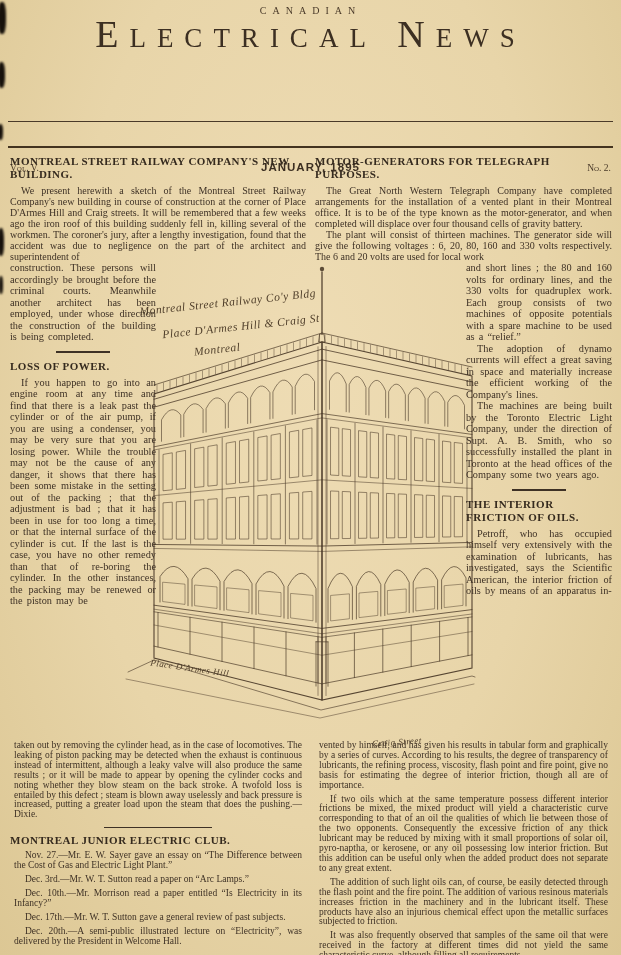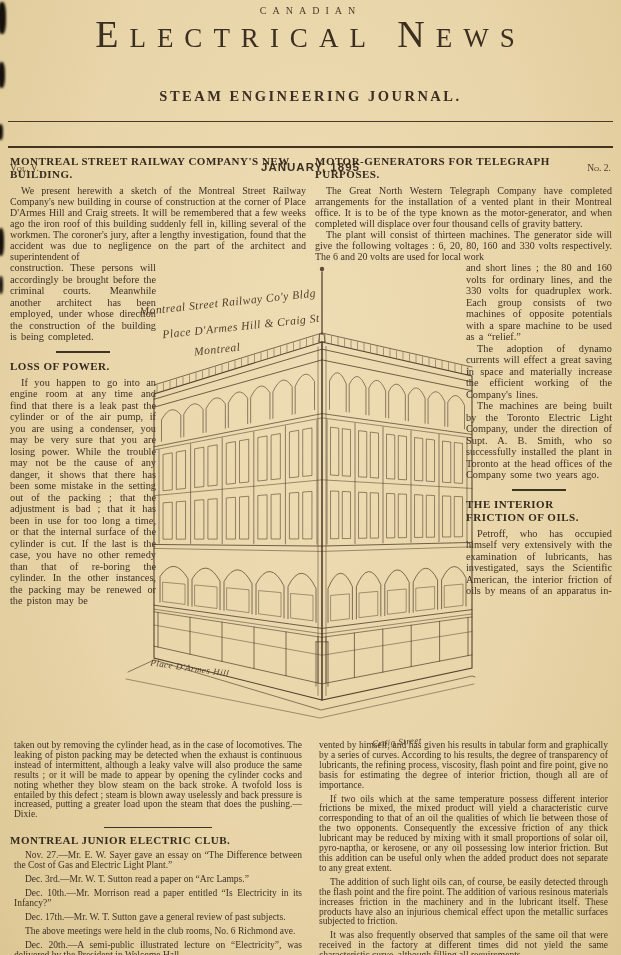--- a/index.html
+++ b/index.html
@@ -47,21 +47,20 @@
 <div class="page">
 
   <div class="smudge" style="left:-2px;top:2px;width:8px;height:32px;"></div>
   <div class="smudge" style="left:-2px;top:62px;width:7px;height:26px;"></div>
   <div class="smudge" style="left:-2px;top:124px;width:5px;height:16px;"></div>
   <div class="smudge" style="left:-2px;top:228px;width:6px;height:28px;"></div>
   <div class="smudge" style="left:-1px;top:276px;width:4px;height:18px;"></div>
 
   <div class="abs center mast-title">Electrical News</div>
   <div class="abs center kicker">CANADIAN</div>
-  <div class="abs center mast-sub">STEAM ENGINEERING JOURNAL.</div>
 
   <div class="abs rule" style="top:121px;"></div>
   <div class="abs volbar">
     <span class="vol">Vol. V.</span>
     <span class="issuedate">JANUARY, 1895</span>
     <span class="num">No. 2.</span>
   </div>
   <div class="abs rule-heavy" style="top:146px;"></div>
 
   <div class="abs illus">
@@ -283,21 +282,20 @@
   </div>
 
   <div class="abs resumeL">
     <p class="ps">taken out by removing the cylinder head, as in the case of locomotives.  The leaking of piston packing may be detected when the exhaust is continuous instead of intermittent, although a leaky valve will also produce the same results ; or it will be made to appear by opening the cylinder cocks and noting whether they blow steam on the back stroke.  A twofold loss is entailed by this defect ; steam is blown away uselessly and back pressure is increased, putting a greater load upon the steam that does the pushing.—Dixie.</p>
     <hr class="div-med">
     <div class="h1">MONTREAL JUNIOR ELECTRIC CLUB.</div>
     <p class="ps ind">Nov. 27.—Mr. E. W. Sayer gave an essay on “The Difference between the Cost of Gas and Electric Light Plant.”</p>
     <p class="ps ind">Dec. 3rd.—Mr. W. T. Sutton read  a paper on “Arc Lamps.”</p>
     <p class="ps ind">Dec. 10th.—Mr.  Morrison read a paper  entitled “Is Electricity in its Infancy?”</p>
     <p class="ps ind">Dec. 17th.—Mr. W. T.  Sutton gave a  general review  of past subjects.</p>
-    <p class="ps ind">The above meetings were held in the club rooms, No. 6 Richmond ave.</p>
     <p class="ps ind">Dec. 20th.—A semi-public illustrated lecture on “Electricity”, was delivered by the President in Welcome Hall.</p>
   </div>
 
   <div class="abs resumeR">
     <p class="ps">vented by himself, and has given his results in tabular form and graphically by a series of curves.  According to his results, the degree of transparency of lubricants, the refining process, viscosity, flash point and fire point, give no basis for  estimating the degree of interior friction, though all are of importance.</p>
     <p class="ps ind">If two oils which at the same temperature possess different interior frictions be mixed, the mixed product will yield a characteristic curve corresponding to that of an oil the qualities of which lie between those of the two opponents.  Consequently the excessive friction of any thick lubricant may be reduced by mixing with it small proportions of solar oil, pyro-naptha, or kerosene, or any oil possessing low interior friction.  But this addition can be useful only when the added product does not separate to any great extent.</p>
     <p class="ps ind">The addition of such light oils can, of course, be easily detected through the flash point and the fire point.  The addition of various resinous materials increases friction in the machinery and in the lubricant itself.  These products have also an injurious chemical effect upon the metallic surfaces subjected to friction.</p>
     <p class="ps ind">It was also frequently observed that samples of the same oil that were received in the factory at different times did not yield the same characteristic curve, although filling all requirements.</p>
   </div>
 

